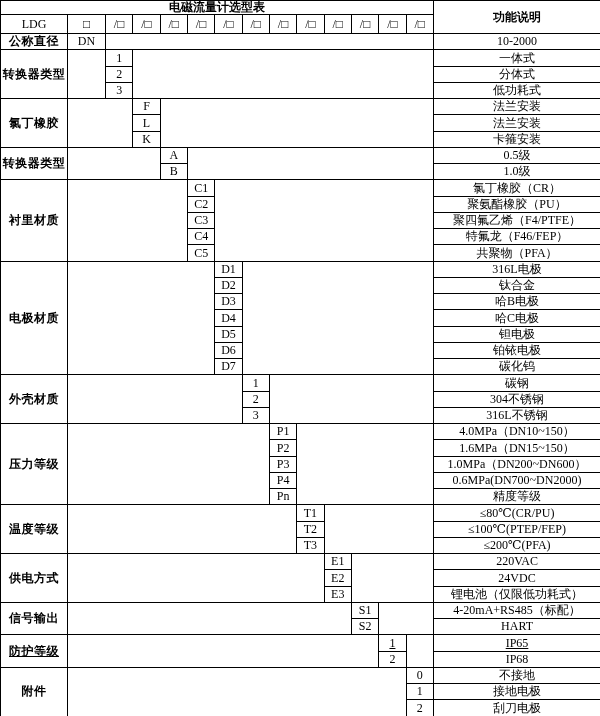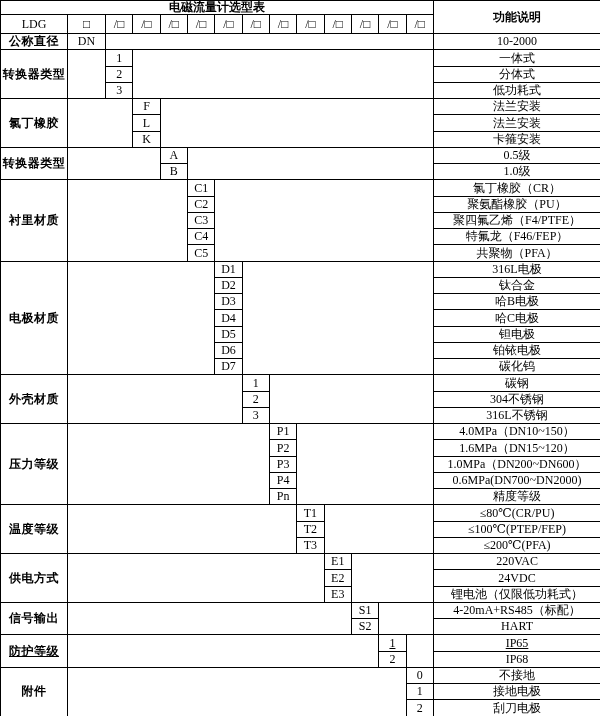--- a/index.html
+++ b/index.html
@@ -190,21 +190,21 @@
       </tr>
       <tr style="height: 16.26px;">
         <td class="label-cell" rowspan="5">压力等级</td>
         <td class="spacer-cell" colspan="7" rowspan="5"></td>
         <td class="code-cell">P1</td>
         <td class="spacer-cell" colspan="5" rowspan="5"></td>
         <td class="desc-cell desc-left">4.0MPa（DN10~150）</td>
       </tr>
       <tr style="height: 16.26px;">
         <td class="code-cell">P2</td>
-        <td class="desc-cell desc-left">1.6MPa（DN15~120）</td>
+        <td class="desc-cell desc-left">1.6MPa（DN15~150）</td>
       </tr>
       <tr style="height: 16.26px;">
         <td class="code-cell">P3</td>
         <td class="desc-cell desc-left">1.0MPa（DN200~DN600）</td>
       </tr>
       <tr style="height: 16.26px;">
         <td class="code-cell">P4</td>
         <td class="desc-cell desc-left">0.6MPa(DN700~DN2000)</td>
       </tr>
       <tr style="height: 16.26px;">

